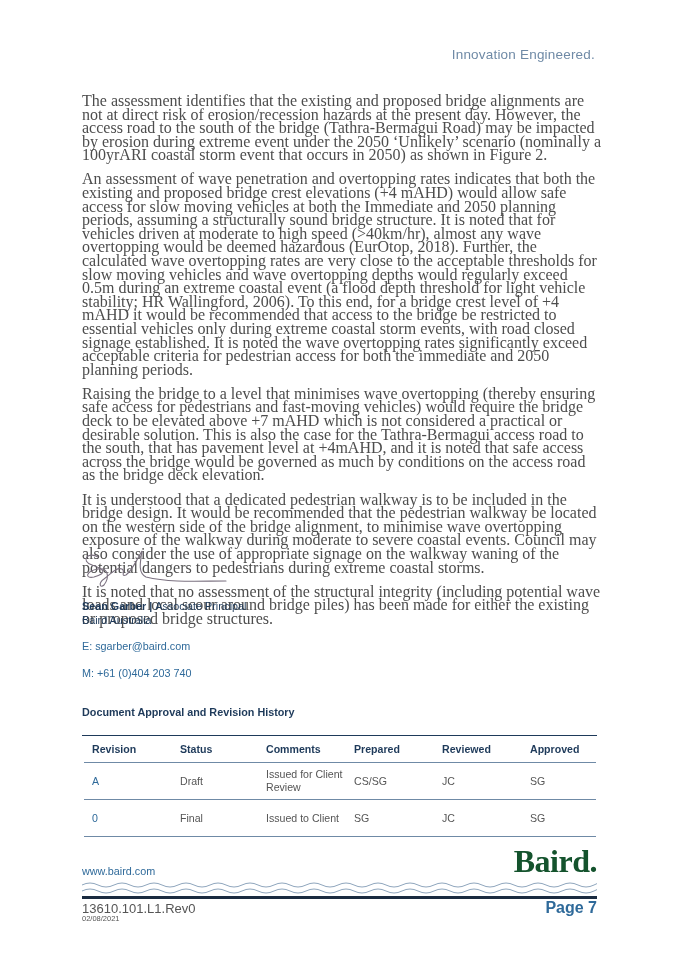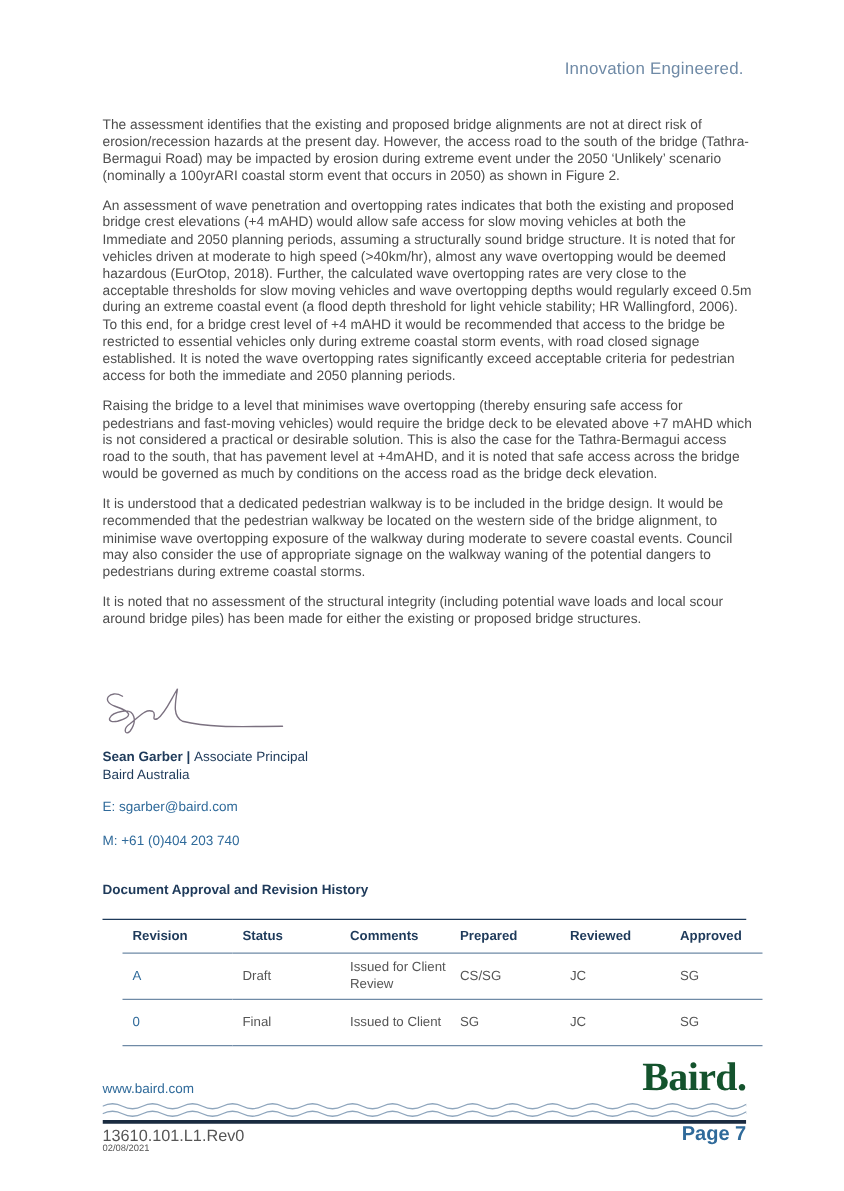--- a/index.html
+++ b/index.html
@@ -1,32 +1,32 @@
 <!DOCTYPE html>
 <html><head>
 <meta charset="utf-8">
 <style>
   html, body { margin: 0; padding: 0; background: #ffffff; }
   body { width: 675px; height: 953px; position: relative; overflow: hidden;
          font-family: "Liberation Sans", sans-serif; color: #4a4a4a; }
   .tagline { position: absolute; top: 47px; right: 80px; font-size: 13.5px;
              color: #6f8aa6; letter-spacing: 0.2px; font-family: "Liberation Sans", sans-serif; }
   .body-text { position: absolute; left: 82px; top: 94px; width: 520px;
-               font-size: 11px; line-height: 13.6px; color: #4d4d4d; }
+               font-size: 16px; line-height: 13.6px; color: #4d4d4d; font-family: Liberation Serif, serif; }
   .body-text p { margin: 0 0 10.5px 0; }
   .signature { position: absolute; left: 80px; top: 543px; width: 150px; height: 50px; }
   .sig-block { position: absolute; left: 82px; top: 600px; font-size: 10.8px; line-height: 13.7px; }
   .sig-name { color: #1e3a5a; font-weight: bold; }
   .sig-title { color: #1e3a5a; }
   .sig-org { color: #1e3a5a; }
   .sig-contact { color: #2f6a9a; margin-top: 13px; }
   .approval { position: absolute; left: 82px; top: 706px; width: 515px; }
   .approval-title { font-size: 10.8px; font-weight: bold; color: #1e3a5a;
                     padding-bottom: 17px; border-bottom: 1.5px solid #1e3a5a; }
-  table.rev { width: 512px; border-collapse: collapse; margin-left: 16px; font-size: 10.6px; }
+  table.rev { width: 512px; border-collapse: collapse; margin-left: 2px; font-size: 10.6px; }
   table.rev th { text-align: left; color: #1e3a5a; font-weight: bold; height: 26px;
                  padding: 0 0 0 8px; border-bottom: 1.5px solid #6f8aa6; }
   table.rev td { height: 36px; padding: 0 0 0 8px; border-bottom: 1.5px solid #6f8aa6;
                  color: #555; vertical-align: middle; line-height: 13px; }
   table.rev td.revid { color: #2f6a9a; }
   .footer-url { position: absolute; left: 82px; top: 865px; font-size: 10.8px; color: #2f6a9a; }
   .footer-logo { position: absolute; right: 78px; top: 843px; font-family: "Liberation Serif", serif;
                  font-weight: bold; font-size: 32px; color: #14532d; letter-spacing: -0.5px; }
   .waves { position: absolute; left: 82px; top: 880px; width: 515px; height: 22px; }
   .footer-ref { position: absolute; left: 82px; top: 901px; font-size: 13px; color: #555; }

